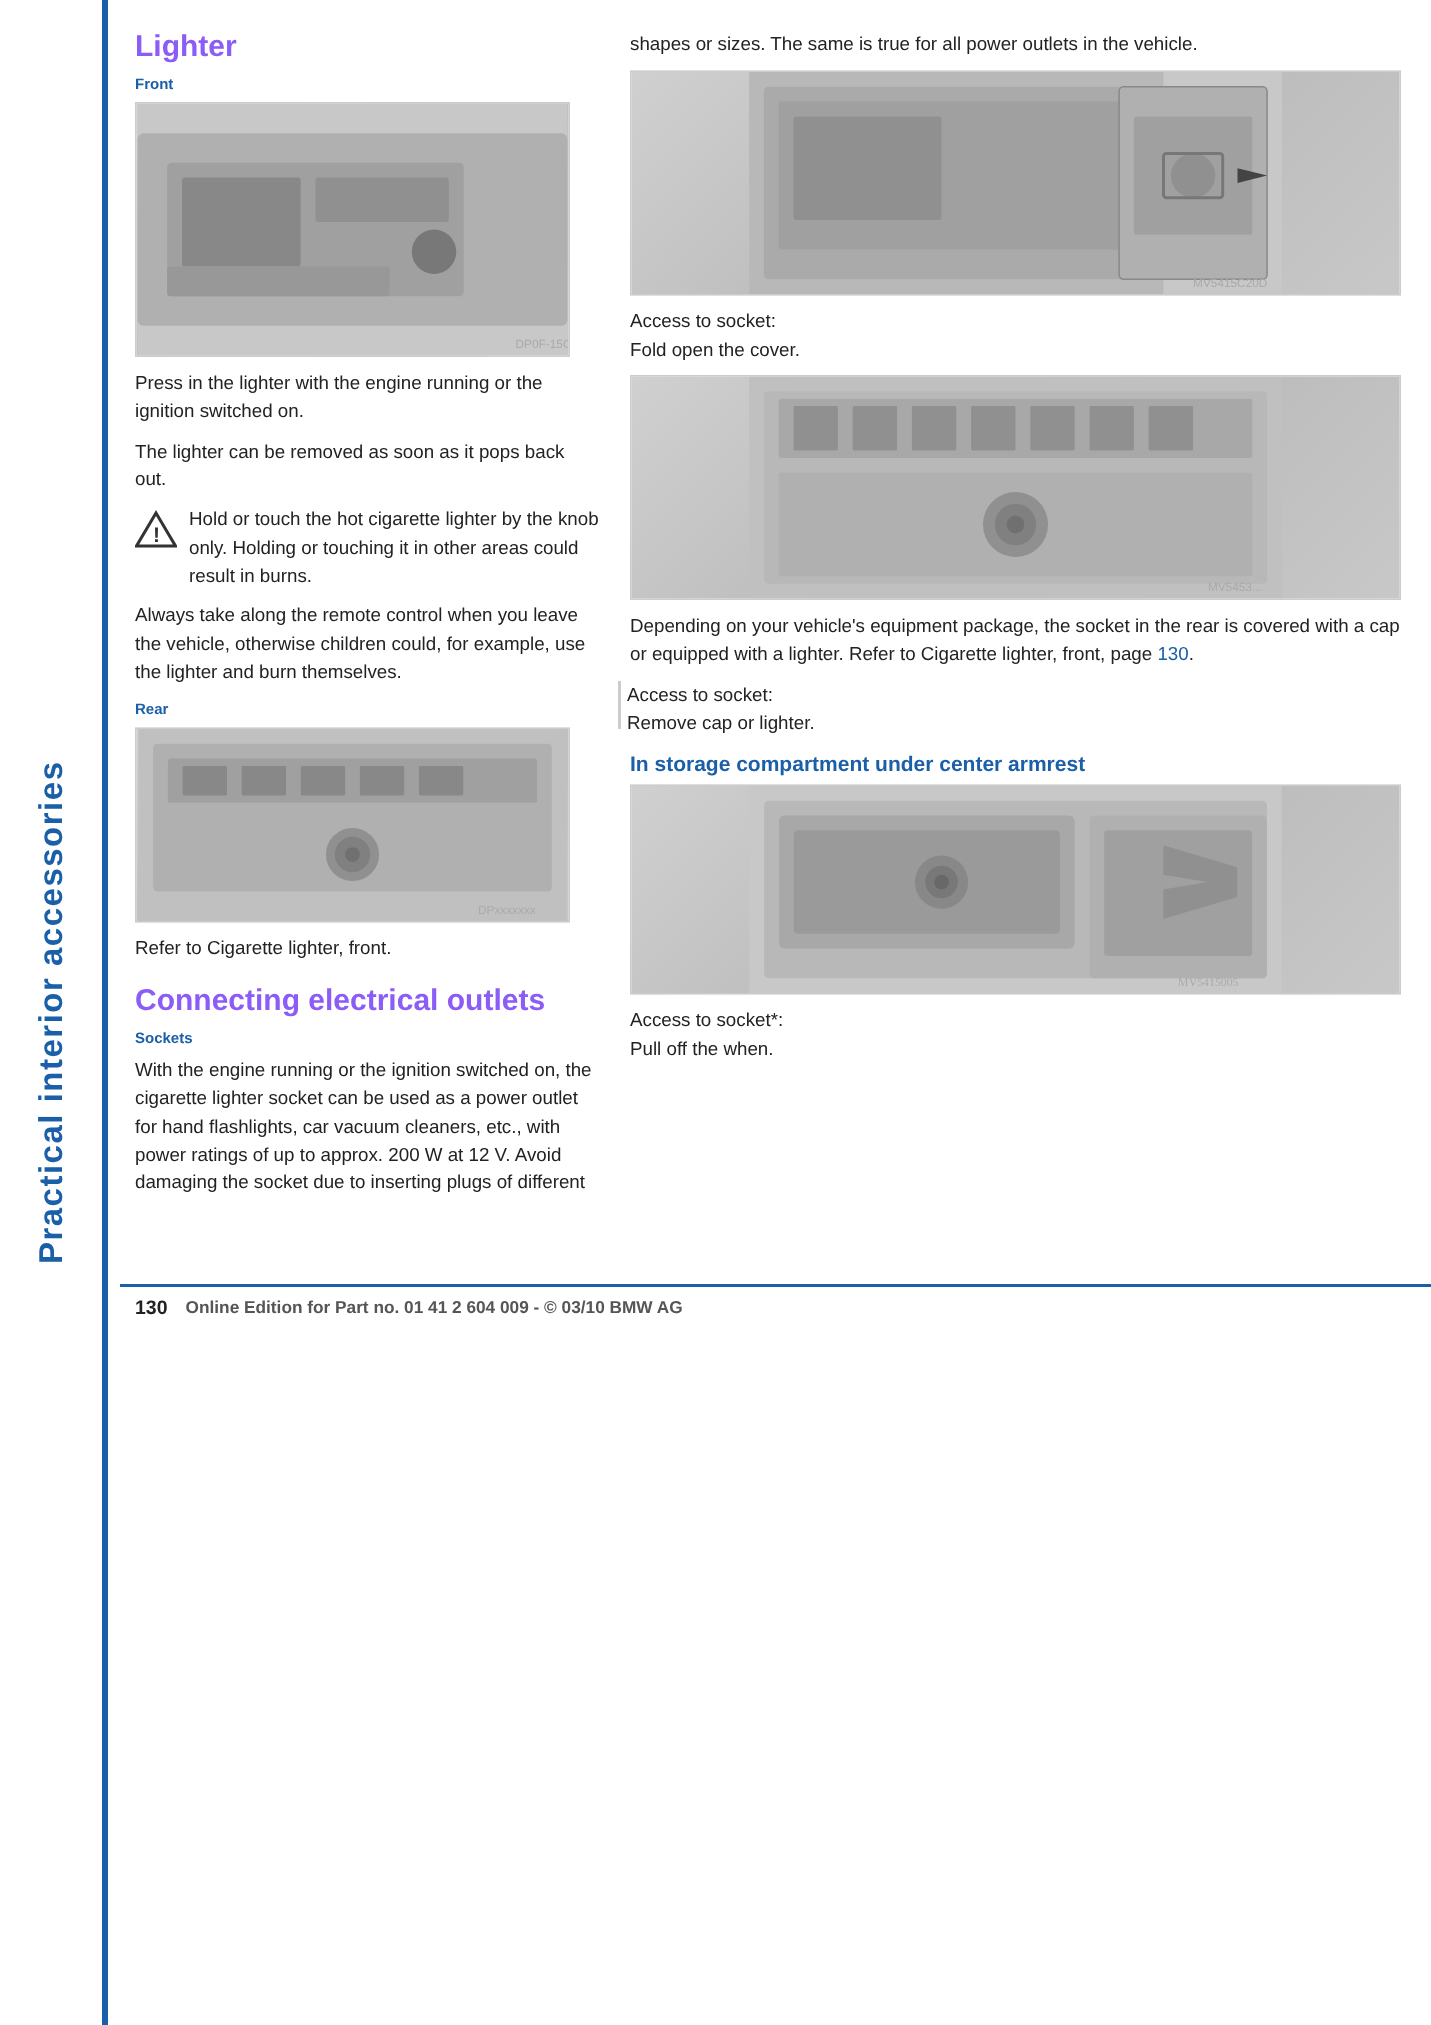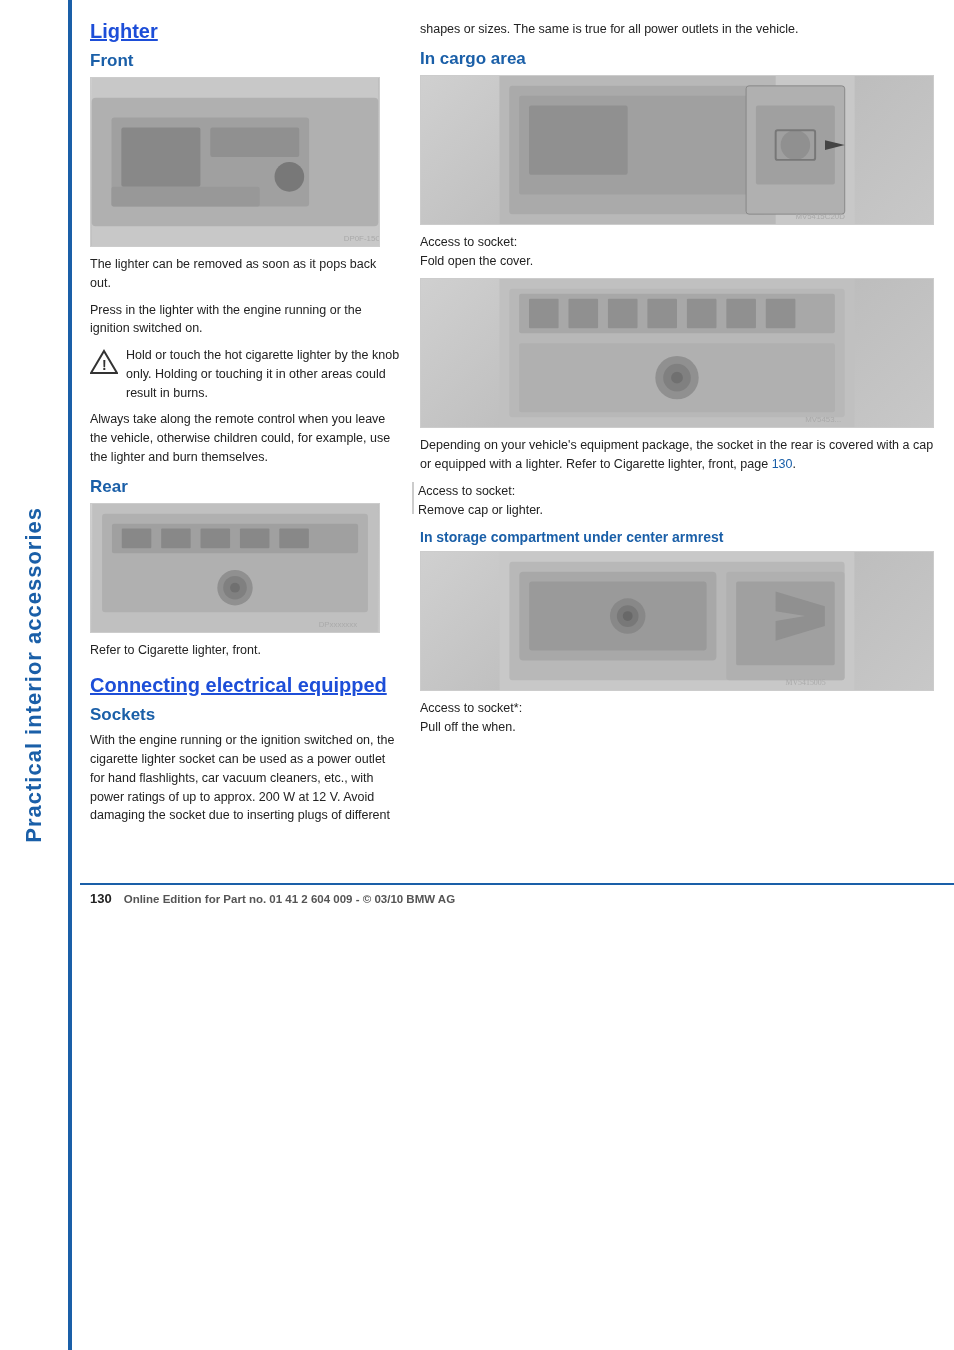--- a/index.html
+++ b/index.html
@@ -45,27 +45,26 @@
     }
 
     .main-content {
       margin-left: 80px;
       padding: 20px 20px 20px 10px;
     }
 
     .section-title {
       font-size: 20px;
       font-weight: bold;
-      color: #1d4ed8;
+      color: #8b5cf6;
       margin-bottom: 8px;
-      text-decoration: underline;
     }
 
     .subsection-title {
-      font-size: 17px;
+      font-size: 10px;
       font-weight: bold;
       color: #1a5fa8;
       margin-bottom: 6px;
     }
 
     .two-col {
       display: flex;
       gap: 20px;
     }
 
@@ -211,22 +210,22 @@
             <rect x="20" y="40" width="200" height="90" rx="3" fill="#a0a0a0"></rect>
             <rect x="30" y="50" width="80" height="60" rx="2" fill="#888"></rect>
             <rect x="120" y="50" width="90" height="30" rx="2" fill="#909090"></rect>
             <circle cx="200" cy="100" r="15" fill="#787878"></circle>
             <rect x="20" y="110" width="150" height="20" rx="2" fill="#989898"></rect>
             <text x="255" y="165" font-size="8" fill="#aaa">DP0F-15C0US</text>
           </svg>
         </div>
       </div>
 
+      <p class="body-text">Press in the lighter with the engine running or the ignition switched on.</p>
       <p class="body-text">The lighter can be removed as soon as it pops back out.</p>
-      <p class="body-text">Press in the lighter with the engine running or the ignition switched on.</p>
 
       <div class="warning-box">
         <svg class="warning-icon" viewBox="0 0 28 28" xmlns="http://www.w3.org/2000/svg">
           <polygon points="14,3 27,25 1,25" fill="none" stroke="#333" stroke-width="2"></polygon>
           <text x="12" y="22" font-size="14" fill="#333" font-weight="bold">!</text>
         </svg>
         <div>
           <span class="warning-text">Hold or touch the hot cigarette lighter by the knob only. Holding or touching it in other areas could result in burns.</span>
         </div>
       </div>
@@ -249,32 +248,31 @@
             <circle cx="145" cy="85" r="12" fill="#808080"></circle>
             <circle cx="145" cy="85" r="5" fill="#707070"></circle>
             <text x="230" y="125" font-size="8" fill="#aaa">DPxxxxxxx</text>
           </svg>
         </div>
       </div>
 
       <p class="body-text">Refer to Cigarette lighter, front.</p>
 
       <div class="section-divider"></div>
-      <h2 class="section-title">Connecting electrical equipped</h2>
+      <h2 class="section-title">Connecting electrical outlets</h2>
 
       <div class="subsection-title">Sockets</div>
       <p class="body-text">With the engine running or the ignition switched on, the cigarette lighter socket can be used as a power outlet for hand flashlights, car vacuum cleaners, etc., with power ratings of up to approx. 200 W at 12 V. Avoid damaging the socket due to inserting plugs of different</p>
 
     </div>
 
     <div class="col-right">
 
       <p class="body-text" style="margin-top: 0; padding-top: 0;">shapes or sizes. The same is true for all power outlets in the vehicle.</p>
 
-      <div class="subsection-title" style="margin-top:10px;">In cargo area</div>
 
       <div class="img-placeholder img-cargo">
         <div class="image-inner">
           <svg width="100%" height="100%" viewBox="0 0 360 150" xmlns="http://www.w3.org/2000/svg">
             <rect width="360" height="150" fill="#c8c8c8"></rect>
             <rect x="0" y="0" width="280" height="150" fill="#b8b8b8"></rect>
             <rect x="10" y="10" width="260" height="130" rx="3" fill="#aaa"></rect>
             <rect x="20" y="20" width="240" height="100" rx="2" fill="#a0a0a0"></rect>
             <rect x="30" y="30" width="100" height="70" rx="2" fill="#909090"></rect>
 

